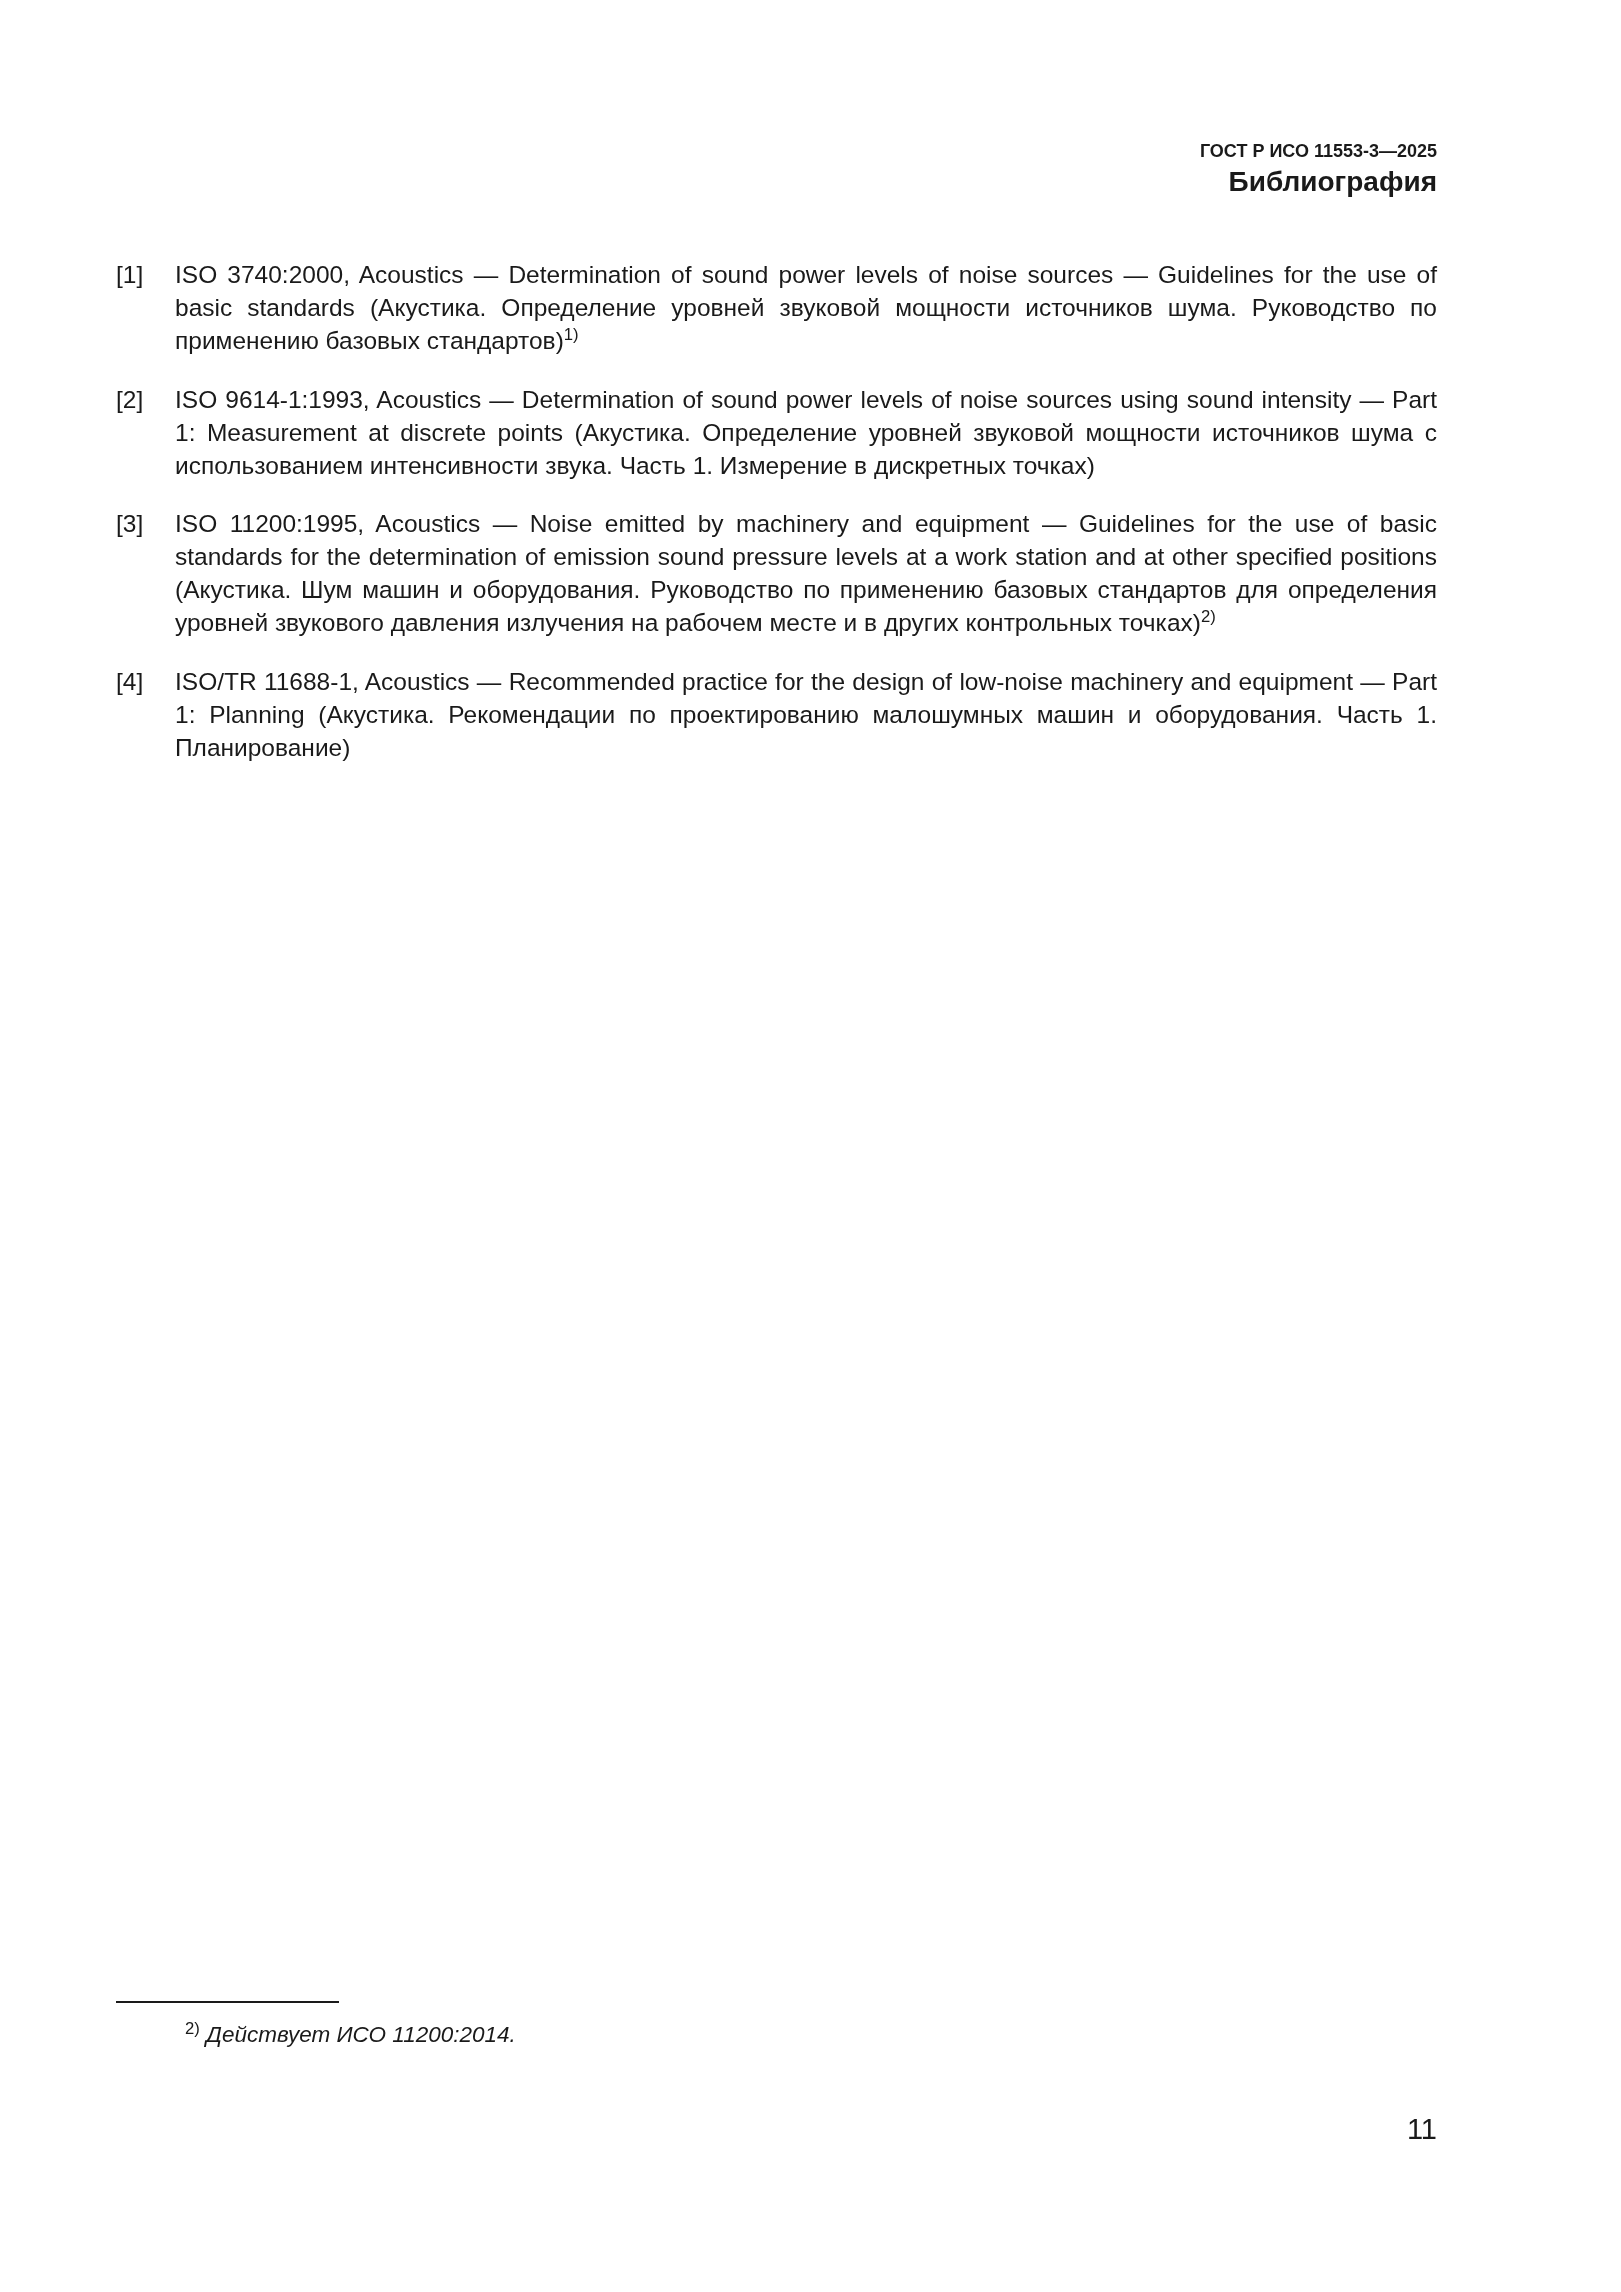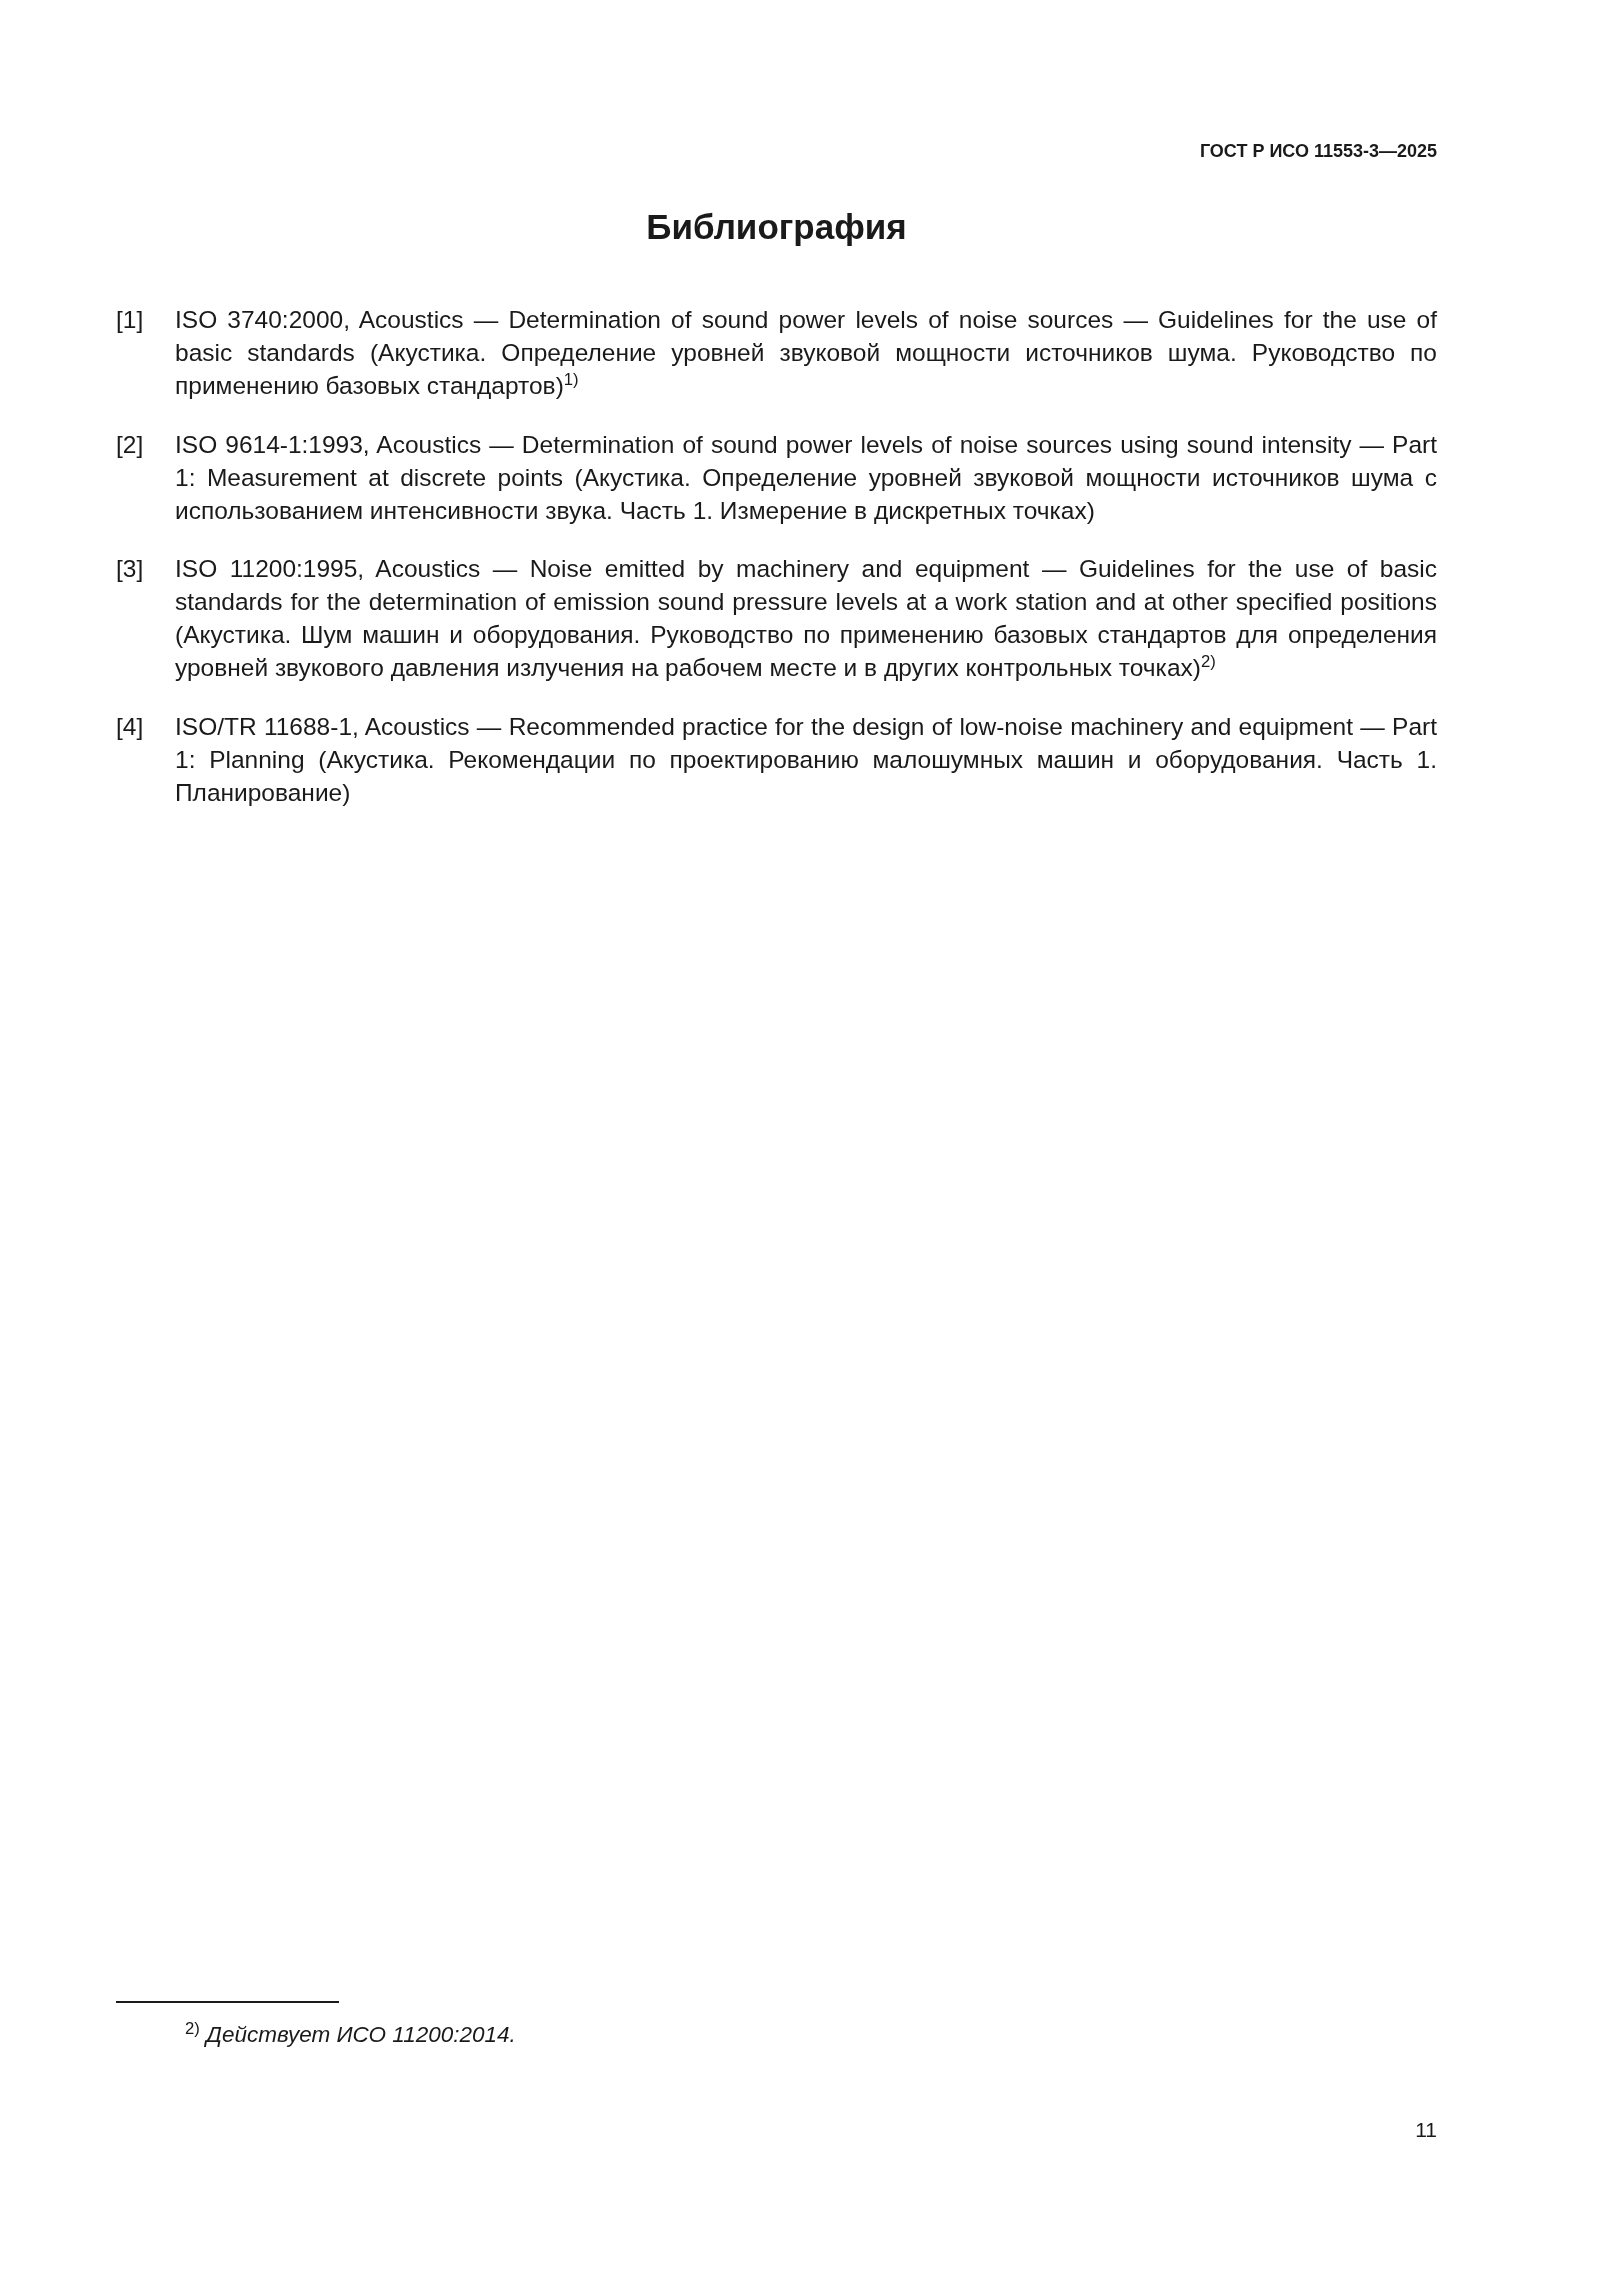--- a/index.html
+++ b/index.html
@@ -15,24 +15,23 @@
     padding: 137px 184px 0 116px;
     overflow: hidden;
   }
   .doc-header {
     text-align: right;
     font-weight: bold;
     font-size: 18px;
     line-height: 29px;
   }
   .doc-title {
-    margin-top: 45px;
-    text-align: center;
+    text-align: right;
     font-weight: bold;
-    font-size: 35px;
+    font-size: 28px;
     line-height: 31px;
   }
   .entries {
     margin-top: 61px;
   }
   .entry {
     display: flex;
     margin-bottom: 25.5px;
     font-size: 24.5px;
     line-height: 33px;
@@ -67,21 +66,21 @@
     font-size: 22.5px;
     line-height: 35px;
   }
   .footnote .fn-text {
     font-style: italic;
   }
   .page-number {
     position: absolute;
     right: 184px;
     bottom: 149px;
-    font-size: 21px;
+    font-size: 29px;
     line-height: 29px;
   }
 </style>
 </head>
 <body>
 
 <div class="page">
 
   <div class="doc-header">ГОСТ Р ИСО 11553-3—2025</div>
 

